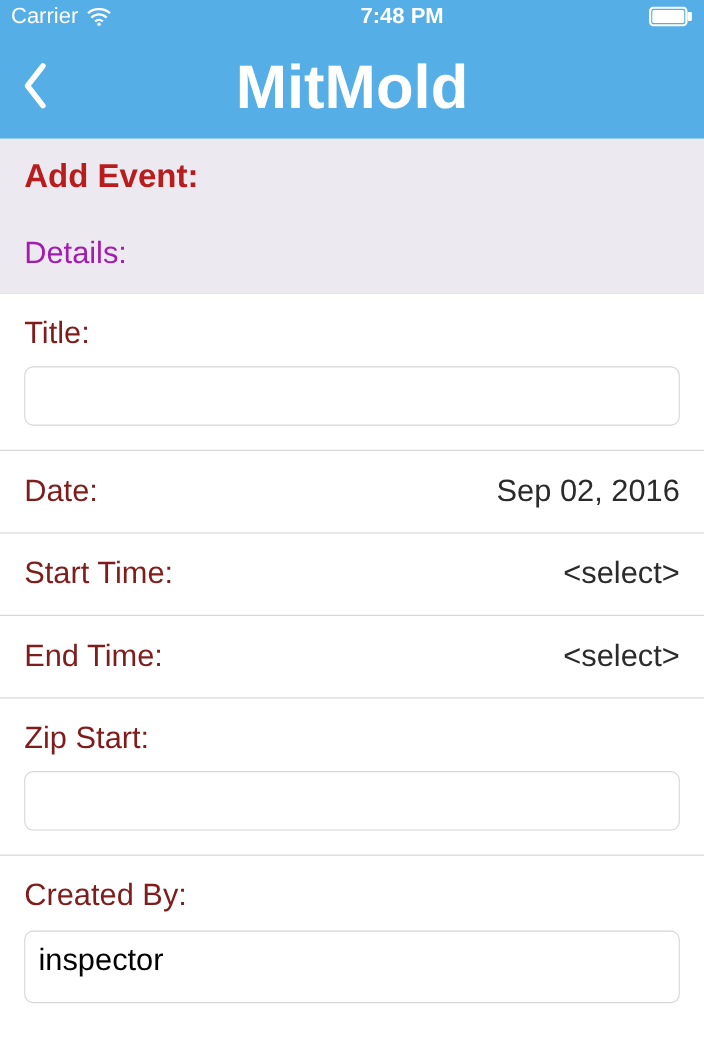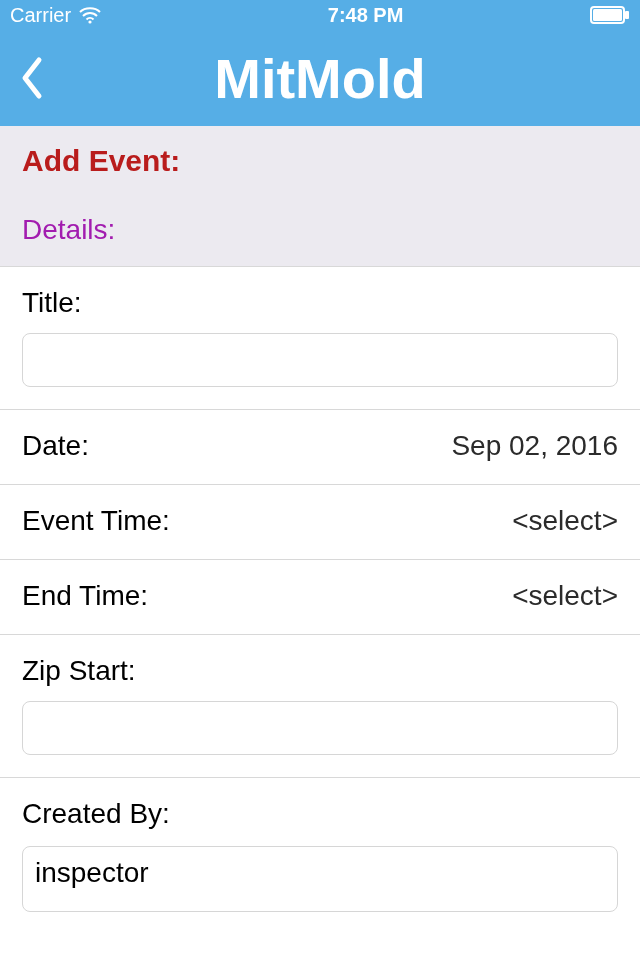--- a/index.html
+++ b/index.html
@@ -72,21 +72,21 @@
     margin-bottom: -1px;
   }
   .row-kv {
     display:flex;
     align-items:center;
     justify-content:space-between;
     min-height: 50px;
   }
   .row-label {
     font-size: 28px;
-    color: #000000;
+    color: #7f1d1d;
   }
   .row-value {
     font-size: 28px;
     color: #2b2b2b;
   }
   .input {
     width: 100%;
     height: 54px;
     border: 1px solid #d6d6d6;
     border-radius: 8px;
@@ -151,21 +151,21 @@
   <div class="row-label">Title:</div>
   <input class="input" type="text" value="" style="">
 </div>
 
 <div class="row row-kv">
   <div class="row-label">Date:</div>
   <div class="row-value">Sep 02, 2016</div>
 </div>
 
 <div class="row row-kv">
-  <div class="row-label">Event Time:</div>
+  <div class="row-label">Start Time:</div>
   <div class="row-value">&lt;select&gt;</div>
 </div>
 
 <div class="row row-kv">
   <div class="row-label">End Time:</div>
   <div class="row-value">&lt;select&gt;</div>
 </div>
 
 <div class="row">
   <div class="row-label">Zip Start:</div>

